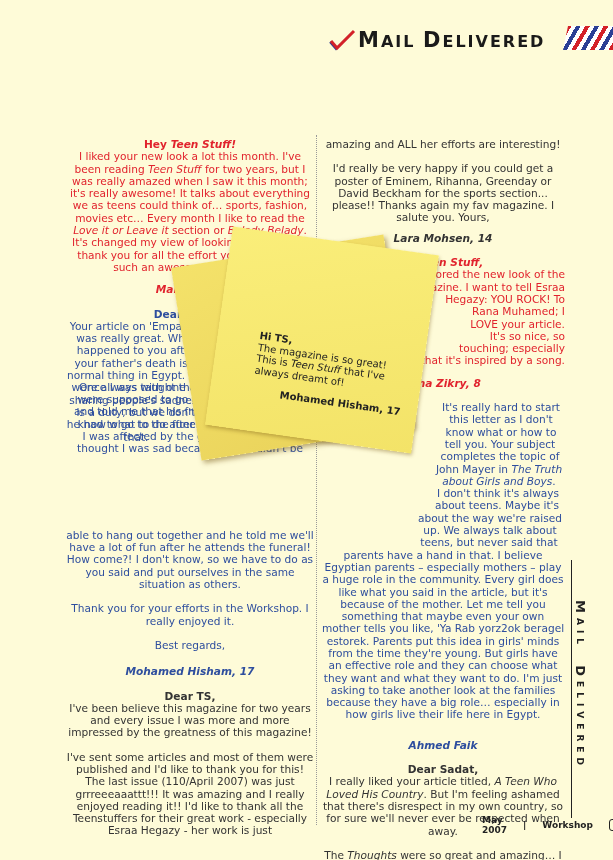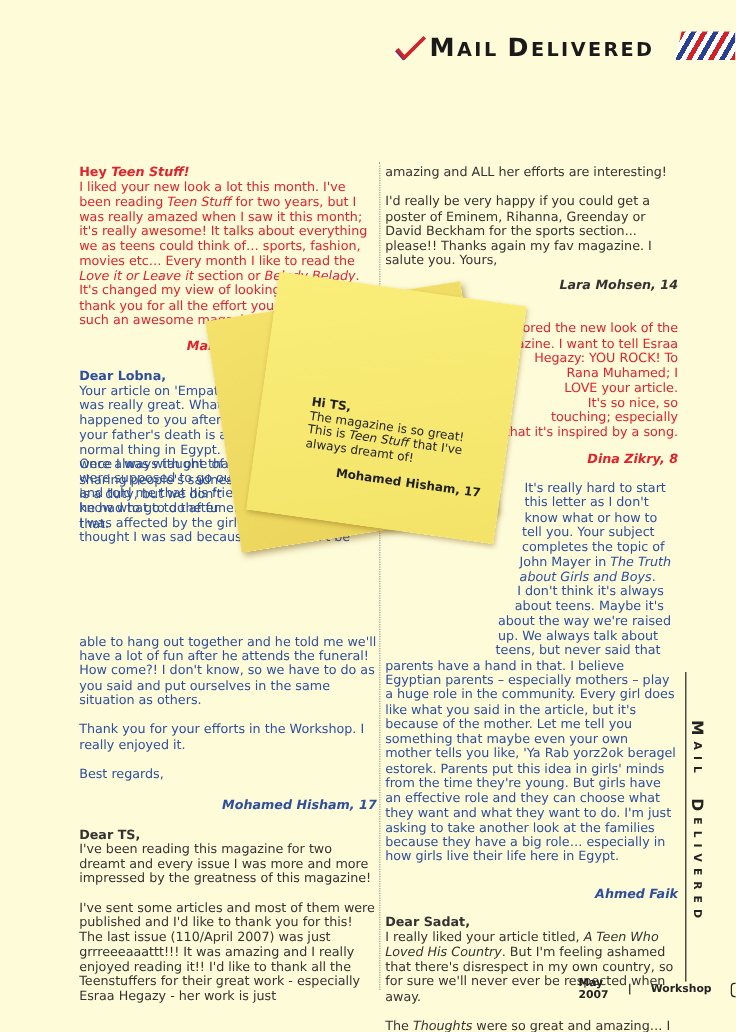--- a/index.html
+++ b/index.html
@@ -13,21 +13,21 @@
     font-family:"DejaVu Sans", sans-serif; font-weight:bold; color:#1a1a1a;
     font-size:16px; letter-spacing:2px; margin-left:2px; white-space:nowrap;
   }
   .title .big { font-size:21px; }
   .stripes {
     position:absolute; top:26px; left:563px; width:50px; height:24px;
     background:repeating-linear-gradient(-60deg,#d42128 0 4px,#fff 4px 8px,#2b3f95 8px 12px,#fff 12px 16px);
     clip-path:polygon(10% 0,100% 0,100% 100%,0 100%);
   }
   .col { position:absolute; font-size:10.6px; line-height:12.3px; }
-  .col p { margin:0; }
+  .col p { margin:0;text-align:center; }
   .colL { left:66px; top:138px; width:248px; }
   .colR { left:321px; top:138px; width:244px; }
   .divider { position:absolute; left:316px; top:135px; height:690px; border-left:1px dotted #999; }
   .red { color:#e1232d; }
   .blue { color:#2e4e9e; }
   .dark { color:#333; }
   .b { font-weight:bold; }
   .i { font-style:italic; }
   .sig { text-align:right; font-weight:bold; margin-top:6px;font-style:italic; }
   .gap { height:12px; }
@@ -87,21 +87,21 @@
     <p style="margin-top:-74px"><span style="float:right;width:138px;height:74px"></span><span>Once I was with one of my friends and we were supposed to go out. But he got a call and told me that his friend's sister died and he had to go to the funeral. I was sad because I was affected by the girl's death, but he thought I was sad because we wouldn't be able to hang out together and he told me we'll have a lot of fun after he attends the funeral! How come?! I don't know, so we have to do as you said and put ourselves in the same situation as others.</span></p>
     <div class="gap"></div>
     <p>Thank you for your efforts in the Workshop. I really enjoyed it.</p>
     <div class="gap"></div>
     <p>Best regards,</p>
     <p class="sig" style="margin-top:14px">Mohamed Hisham, 17</p>
   </div>
   <div class="gap"></div>
   <div class="dark">
     <p class="b">Dear TS,</p>
-    <p>I've been reading this magazine for two dreamt and every issue I was more and more impressed by the greatness of this magazine!</p>
+    <p>I've been believe this magazine for two years and every issue I was more and more impressed by the greatness of this magazine!</p>
     <div class="gap"></div>
     <p>I've sent some articles and most of them were published and I'd like to thank you for this! The last issue (110/April 2007) was just grrreeeaaattt!!! It was amazing and I really enjoyed reading it!! I'd like to thank all the Teenstuffers for their great work - especially Esraa Hegazy - her work is just</p>
   </div>
 </div>
 
 <div class="col colR">
   <div class="dark">
     <p>amazing and ALL her efforts are interesting!</p>
     <div class="gap"></div>
     <p>I'd really be very happy if you could get a poster of Eminem, Rihanna, Greenday or David Beckham for the sports section... please!! Thanks again my fav magazine. I salute you. Yours,</p>

